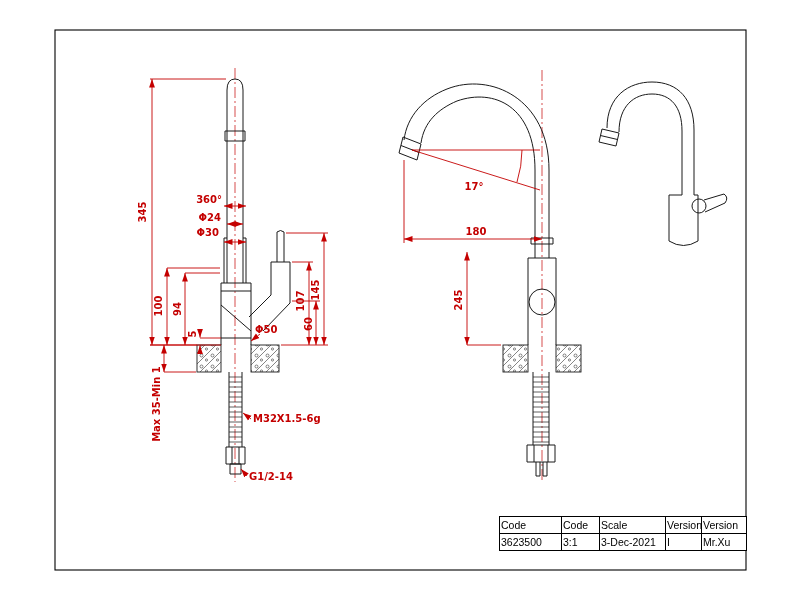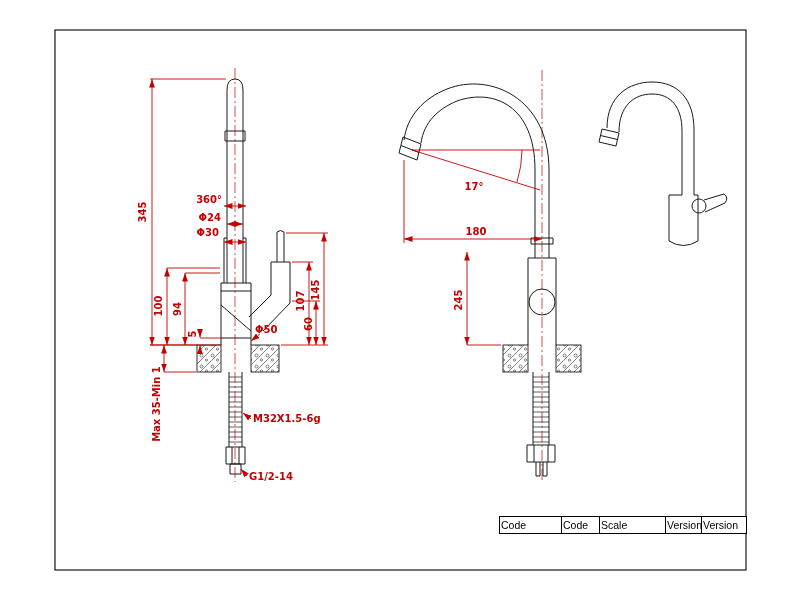--- a/index.html
+++ b/index.html
@@ -150,15 +150,22 @@
         <col style="width:45px">
   </colgroup>
   <tbody>
         <tr>
     <th>Code</th>
     <th>Code</th>
     <th>Scale</th>
     <th>Version</th>
     <th>Version</th>
   </tr>
+  <tr>
+    <td>3623500</td>
+    <td>3:1</td>
+    <td>3-Dec-2021</td>
+    <td>I</td>
+    <td>Mr.Xu</td>
+  </tr>
 </tbody>
     </table>
 </div>
 
 </body></html>

